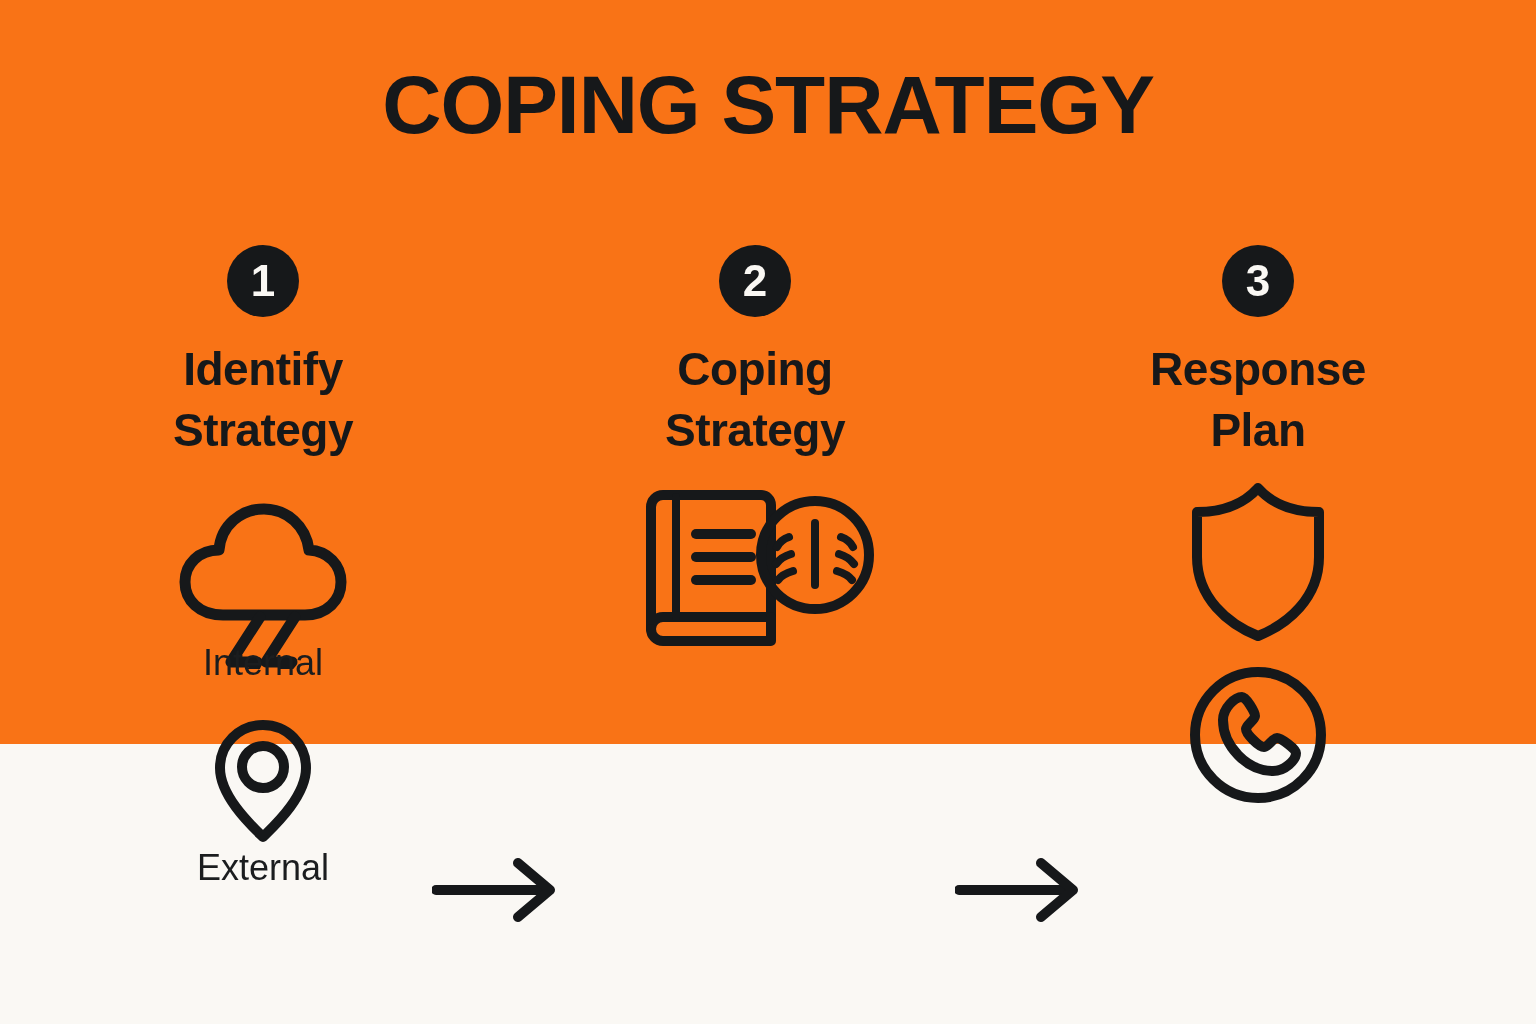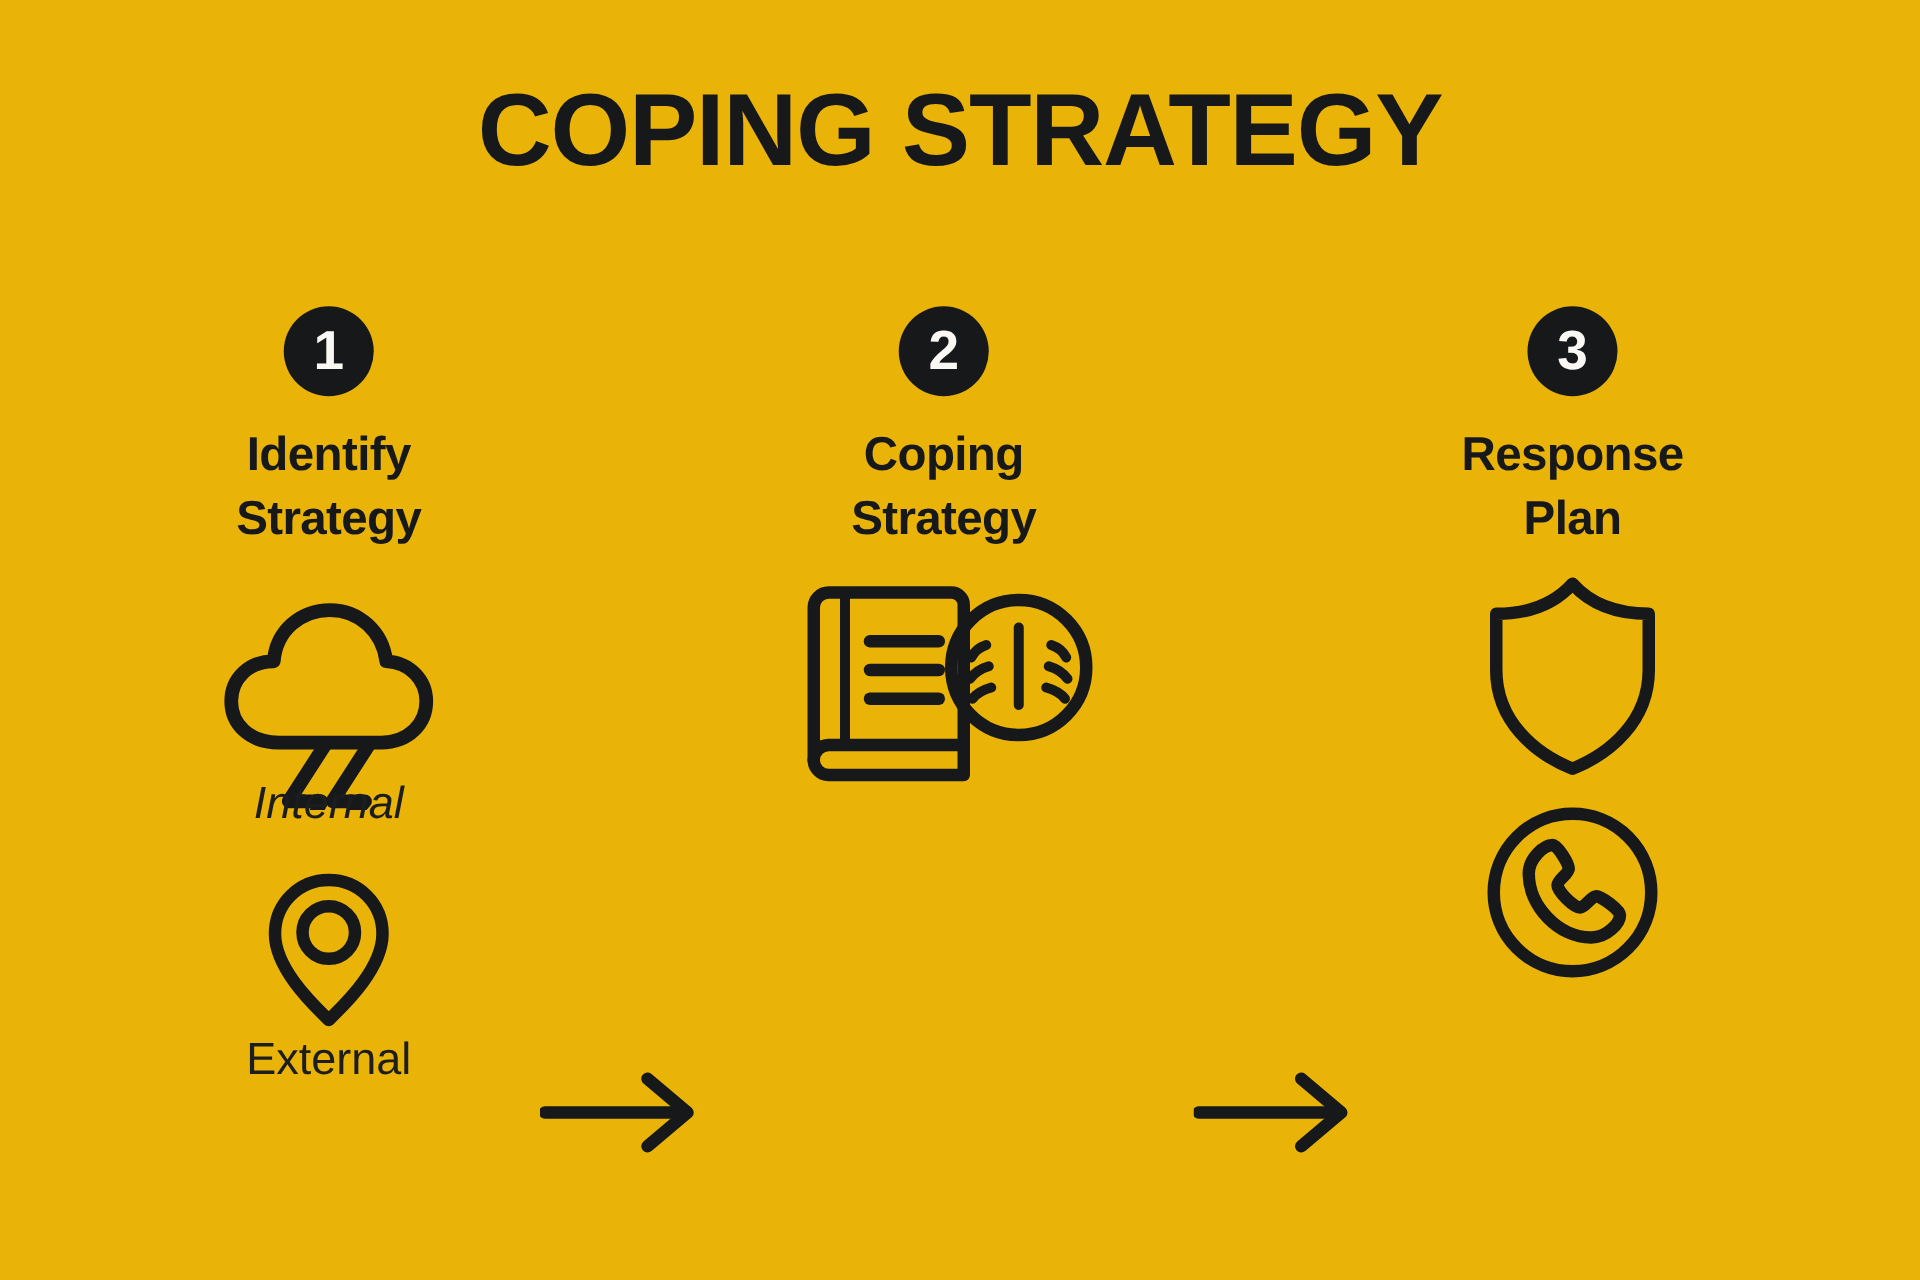--- a/index.html
+++ b/index.html
@@ -10,22 +10,22 @@
     width: 1536px;
     height: 1024px;
     background: #faf8f4;
     font-family: "Liberation Sans", sans-serif;
     color: #1a1a1a;
     overflow: hidden;
   }
   .canvas {
     position: relative;
     width: 1536px;
-    height: 1024px;
-    background: #eab308;
+    height: 744px;
+    background: #f97316;
   }
 
   
   .title {
     position: absolute;
     top: 62px;
     left: 0;
     width: 1536px;
     text-align: center;
     font-size: 82px;
@@ -67,21 +67,21 @@
     align-items: center;
     justify-content: center;
     font-size: 44px;
     font-weight: 700;
     line-height: 1;
     flex: none;
   }
 
   .step-title {
     margin-top: 22px;
-    font-size: 38px;
+    font-size: 46px;
     font-weight: 700;
     line-height: 1.33;
     text-align: center;
     letter-spacing: -0.5px;
     color: #16181a;
     max-width: 330px;
   }
 
   .icon-stack {
     display: flex;
@@ -125,21 +125,21 @@
   <div class="steps">
 
     <div class="step step-1">
       <div class="badge">1</div>
 
       <div class="step-title">
         <div>Identify</div>
         <div>Strategy</div>
       </div>
 
-      <div class="icon-stack" style="margin-top:26px;font-style:italic;">
+      <div class="icon-stack" style="margin-top:26px;">
         <svg width="200" height="182" viewBox="0 0 200 182">
           <path class="ln" stroke-width="11" d="M60 128 C36 128 22 113 22 95 C22 77 36 63 56 63 C58 38 78 22 101 22
                    C124 22 143 39 146 63 C165 64 178 78 178 95 C178 113 164 128 142 128 Z"></path>
           <path class="ln" stroke-width="11" d="M97 130 L68 175 L94 175 L77 212"></path>
           <path class="ln" stroke-width="11" d="M132 130 L103 175 L129 175 L97 212"></path>
         </svg>
         <div class="sub-label" style="margin-top:-24px;">Internal</div>
       </div>
 
       <div class="icon-stack" style="margin-top:34px;">

